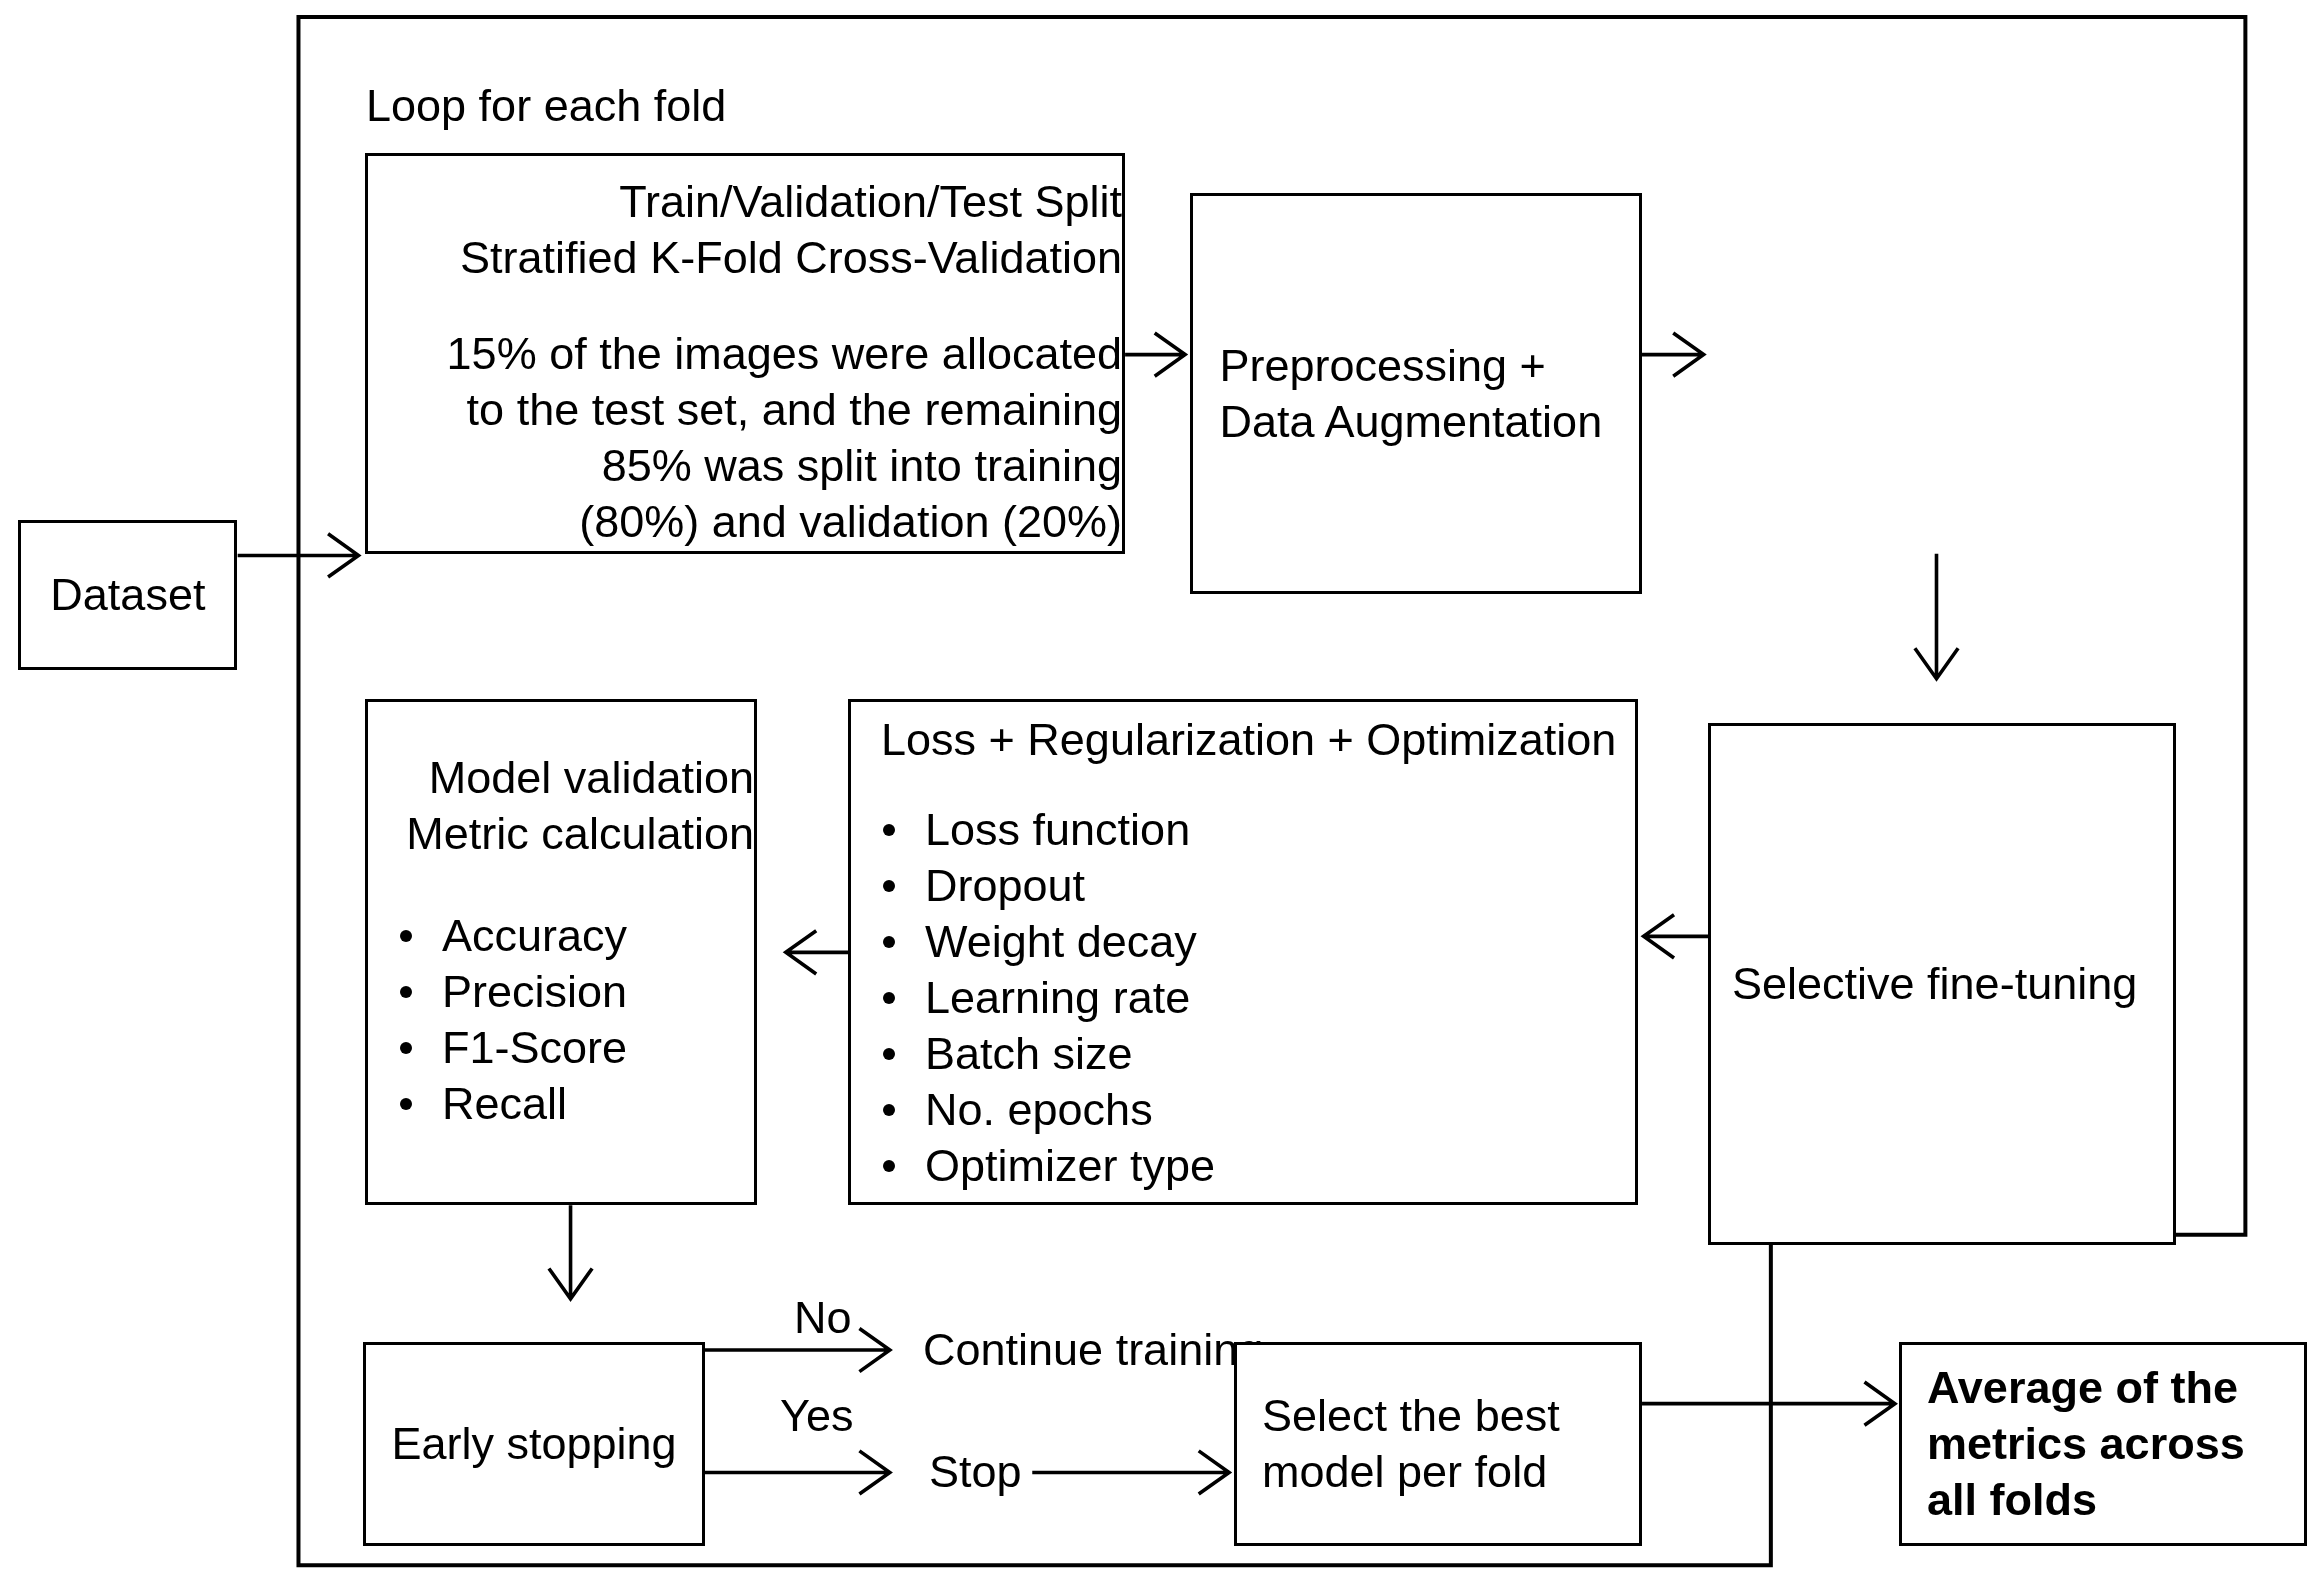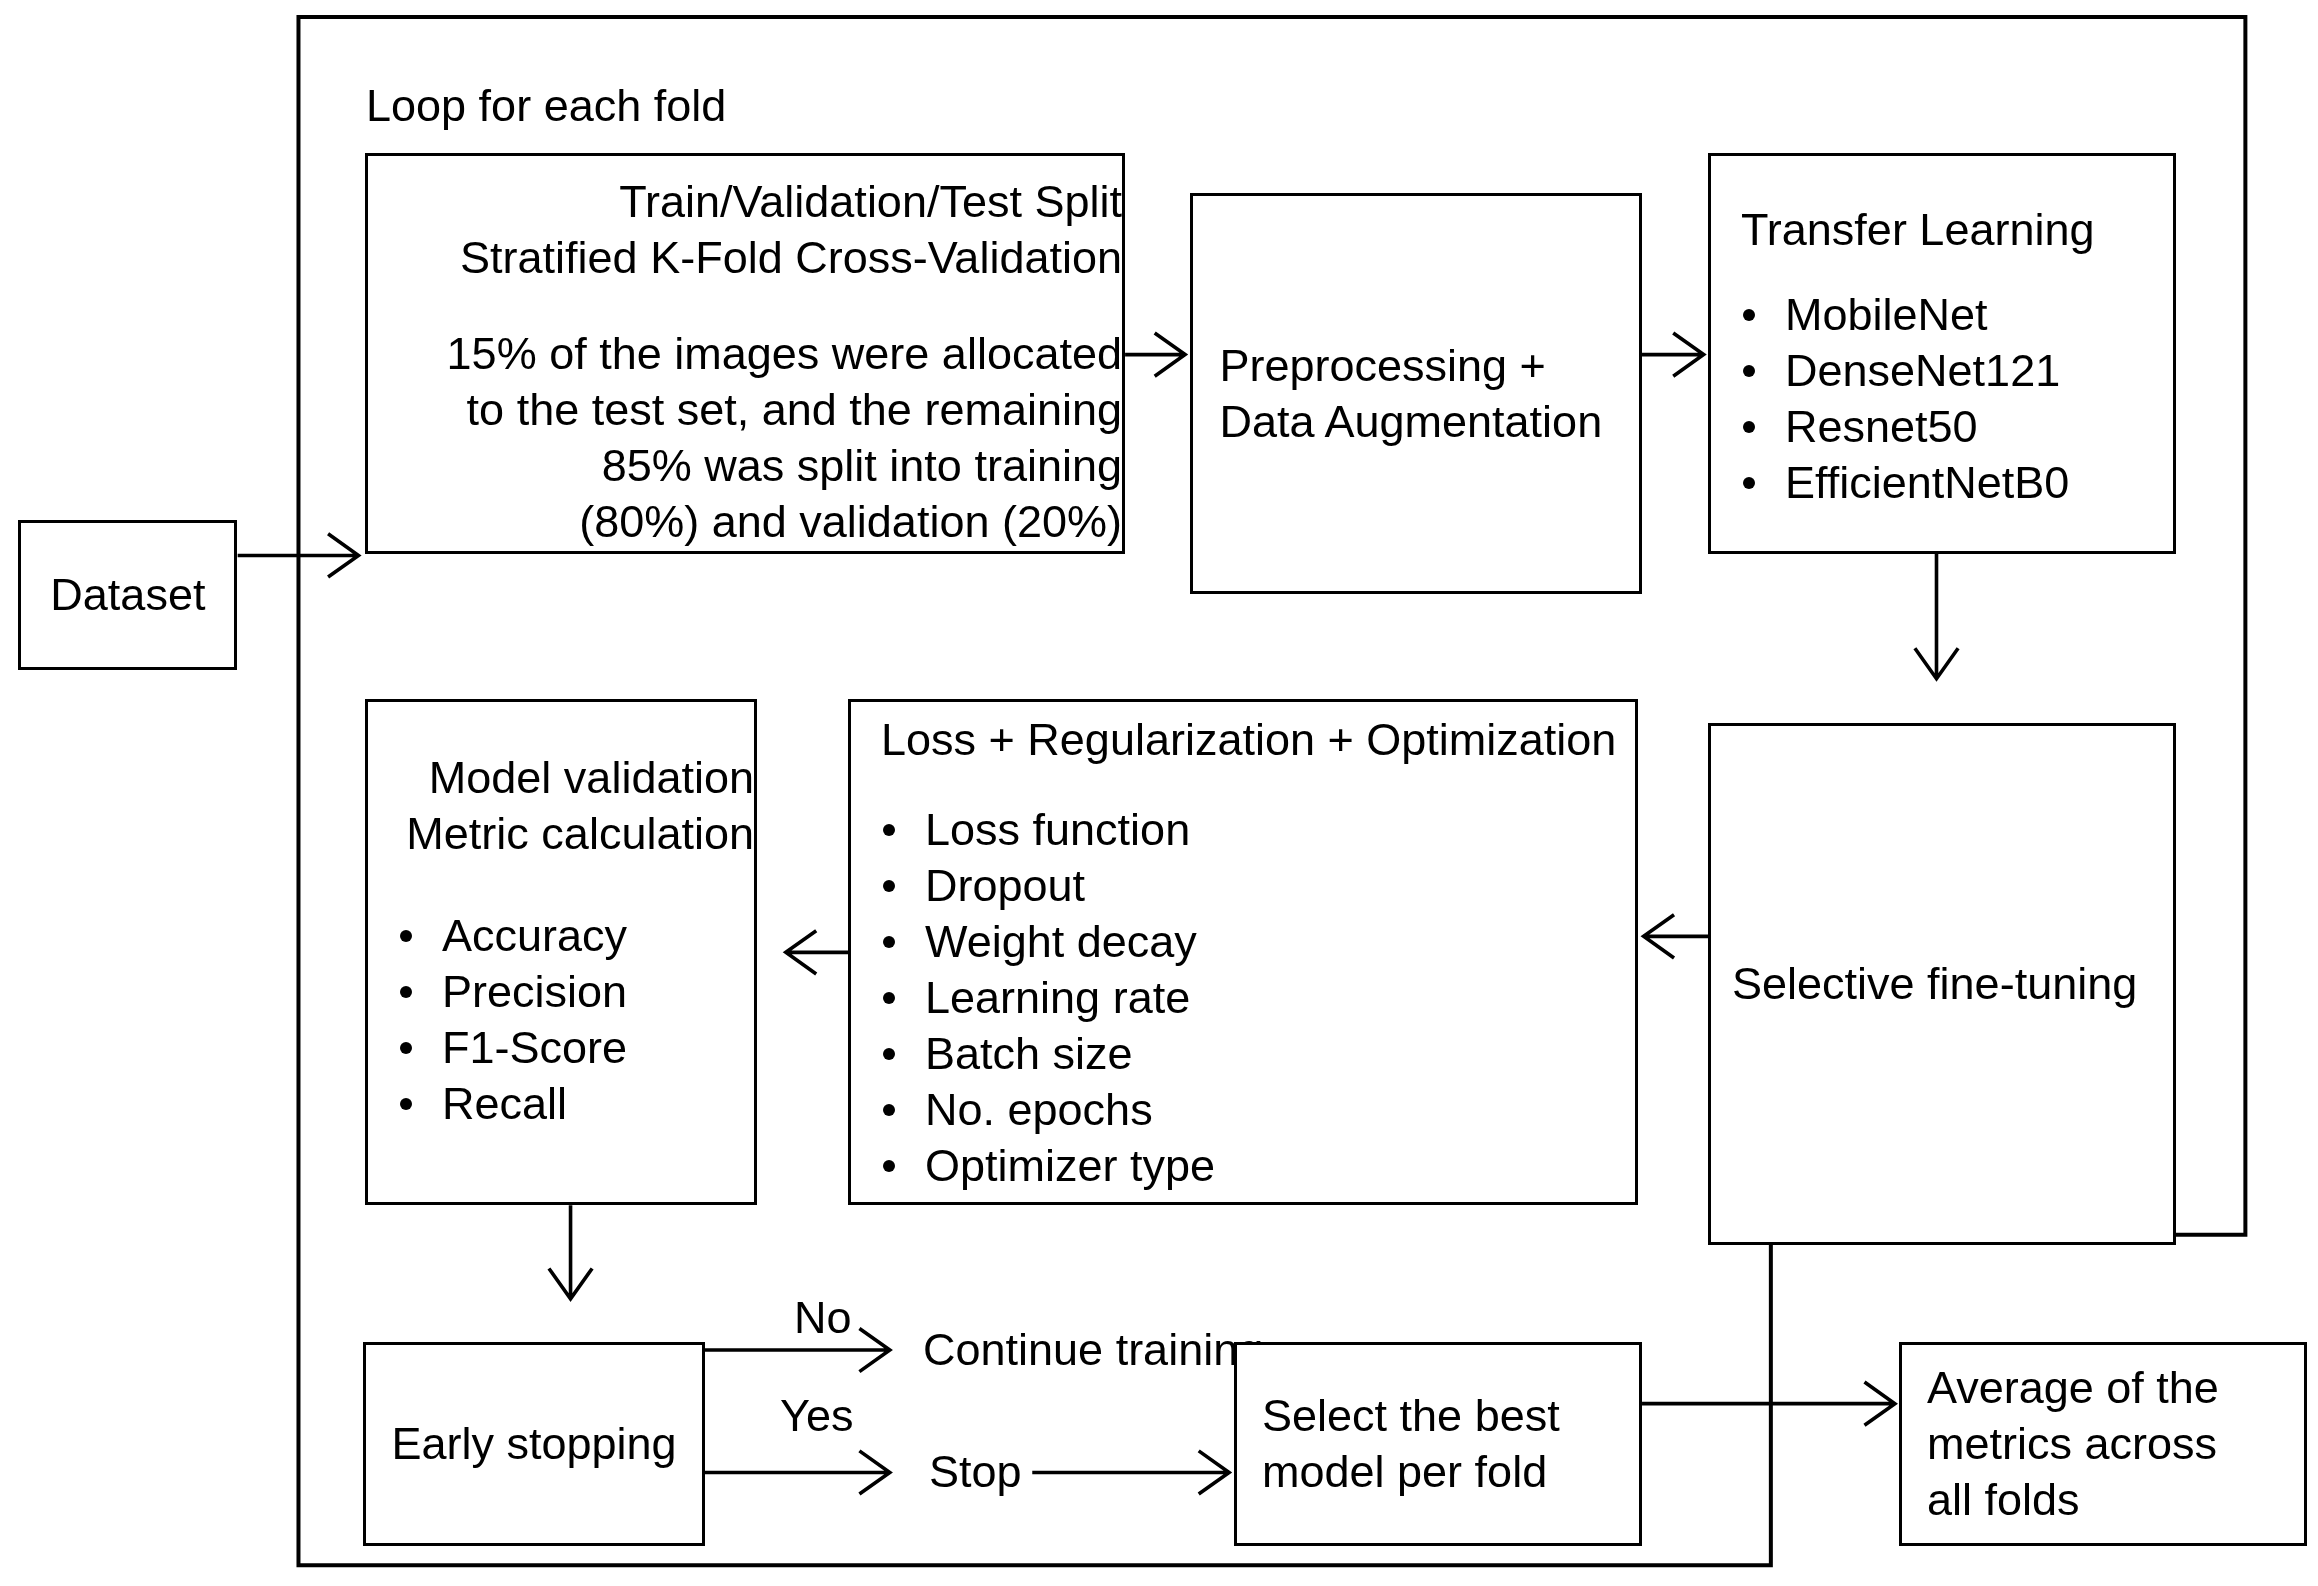--- a/index.html
+++ b/index.html
@@ -36,21 +36,21 @@
   
   #box-dataset   { left: 18.4px;   top: 480px;  width: 219px; height: 150px; }
   #box-split     { left: 365px;  top: 153px;  width: 760px; height: 401px; padding-top: 17.6px; align-items: flex-end; }
   #box-preproc   { left: 1190px; top: 153px;  width: 452px; height: 401px; padding-left: 26.4px; }
   #box-transfer  { left: 1708px; top: 153px;  width: 468px; height: 401px; padding-top: 46px; }
   #box-selective { left: 1708px; top: 683px;  width: 468px; height: 522px; padding-left: 21px; }
   #box-loss      { left: 848px; top: 699px;  width: 790px; height: 506px; padding-top: 9.6px; }
   #box-valid     { left: 365px;  top: 699px;  width: 392px; height: 506px; padding-top: 48px; text-align: right; }
   #box-early     { left: 363px;  top: 1302px; width: 342px; height: 204px; }
   #box-select    { left: 1234px; top: 1302px; width: 408px; height: 204px; padding-left: 25px; }
-  #box-average   { left: 1899px; top: 1302px; width: 408px; height: 204px; padding-left: 25px; }
+  #box-average   { left: 1899px; top: 1302px; width: 408px; height: 204px; padding-left: 25px; font-weight: bold; }
 
   .gap-split    { height: 40px; }
   .gap-transfer { height: 29px; }
   .gap-loss     { height: 34px; }
   .gap-valid    { height: 46px; }
 
   #lbl-loop     { left: 366px;  top: 78px;  }
   #lbl-no       { left: 794px;  top: 1290px; }
   #lbl-continue { left: 923px; top: 1322px; }
   #lbl-yes      { left: 780px;  top: 1388px; }
@@ -92,40 +92,20 @@
     <div class="line padtext">to the test set, and the remaining</div>
     <div class="line padtext">85% was split into training</div>
     <div class="line padtext">(80%) and validation (20%)</div>
   </div>
 
   <div class="box vcenter" id="box-preproc">
     <div class="line">Preprocessing +</div>
     <div class="line">Data Augmentation</div>
   </div>
 
-  <div class="box" id="box-transfer">
-    <div class="line padtext">Transfer Learning</div>
-    <div class="gap-transfer"></div>
-    <div class="bullet-row">
-      <span class="dot"></span>
-      <span class="line">MobileNet</span>
-    </div>
-    <div class="bullet-row">
-      <span class="dot"></span>
-      <span class="line">DenseNet121</span>
-    </div>
-    <div class="bullet-row">
-      <span class="dot"></span>
-      <span class="line">Resnet50</span>
-    </div>
-    <div class="bullet-row">
-      <span class="dot"></span>
-      <span class="line">EfficientNetB0</span>
-    </div>
-  </div>
 
   <div class="box vcenter" id="box-selective">
     <div class="line">Selective fine-tuning</div>
   </div>
 
   <div class="box" id="box-loss">
     <div class="line padtext">Loss + Regularization + Optimization</div>
     <div class="gap-loss"></div>
     <div class="bullet-row">
       <span class="dot"></span>

